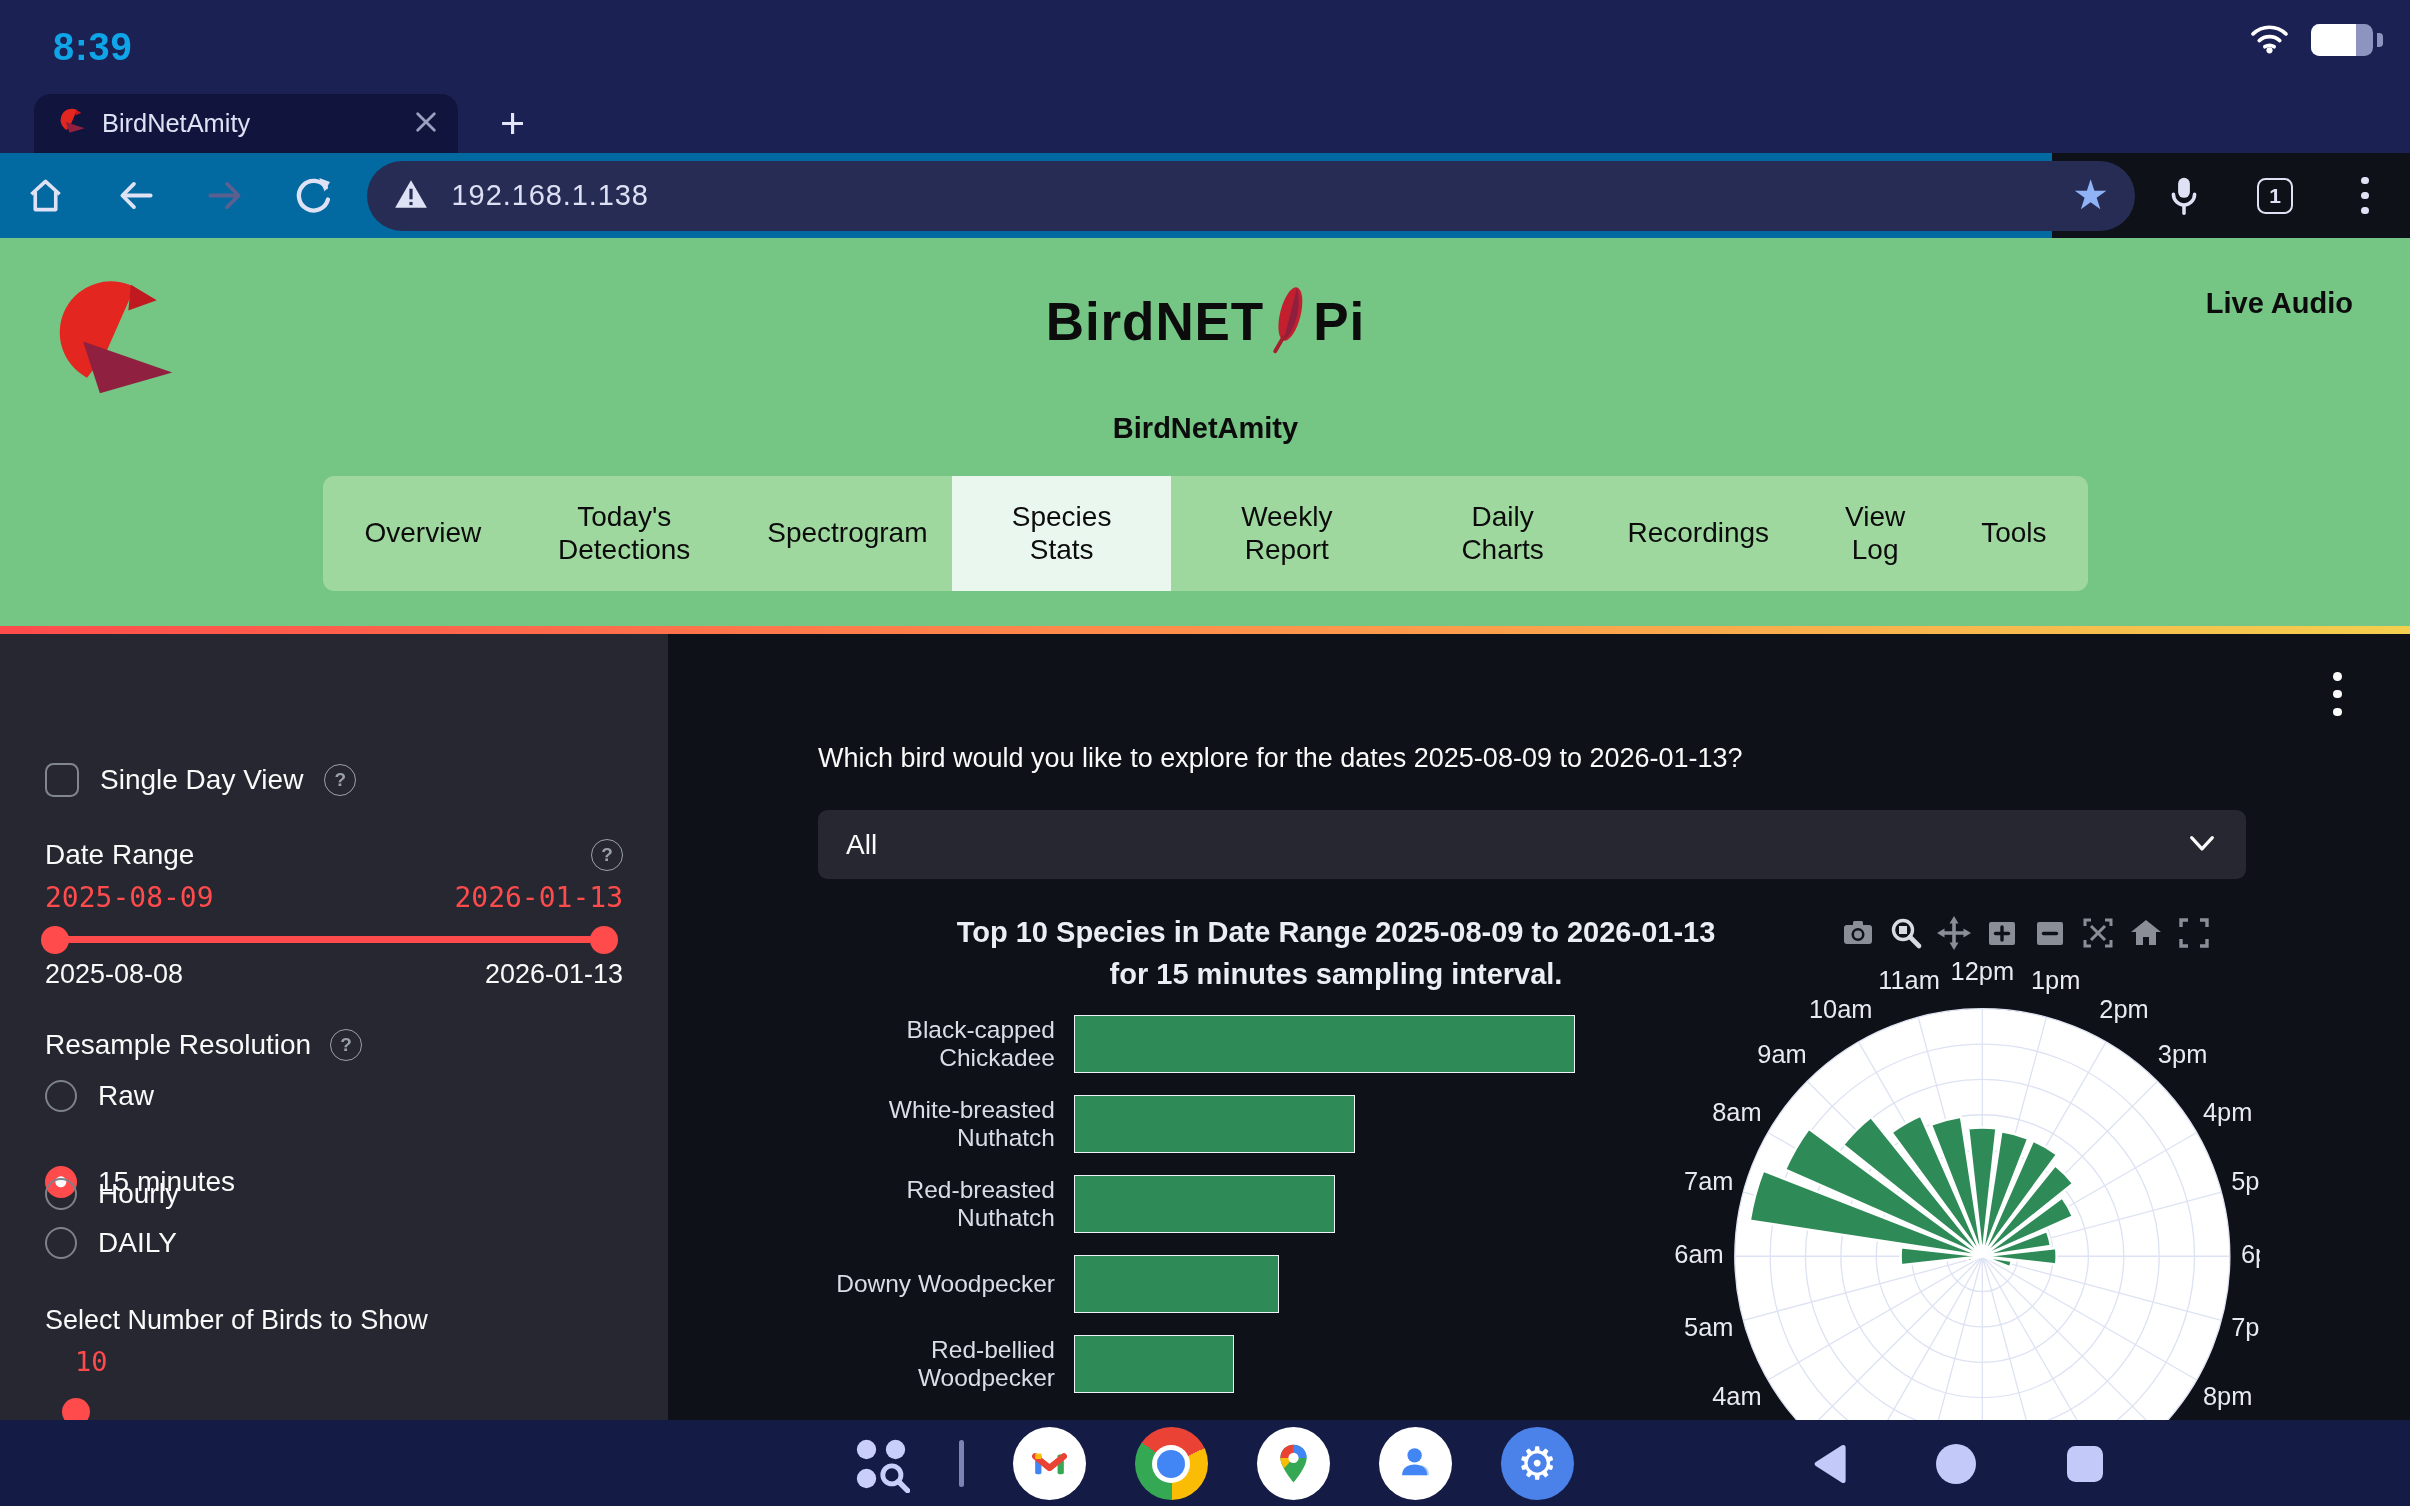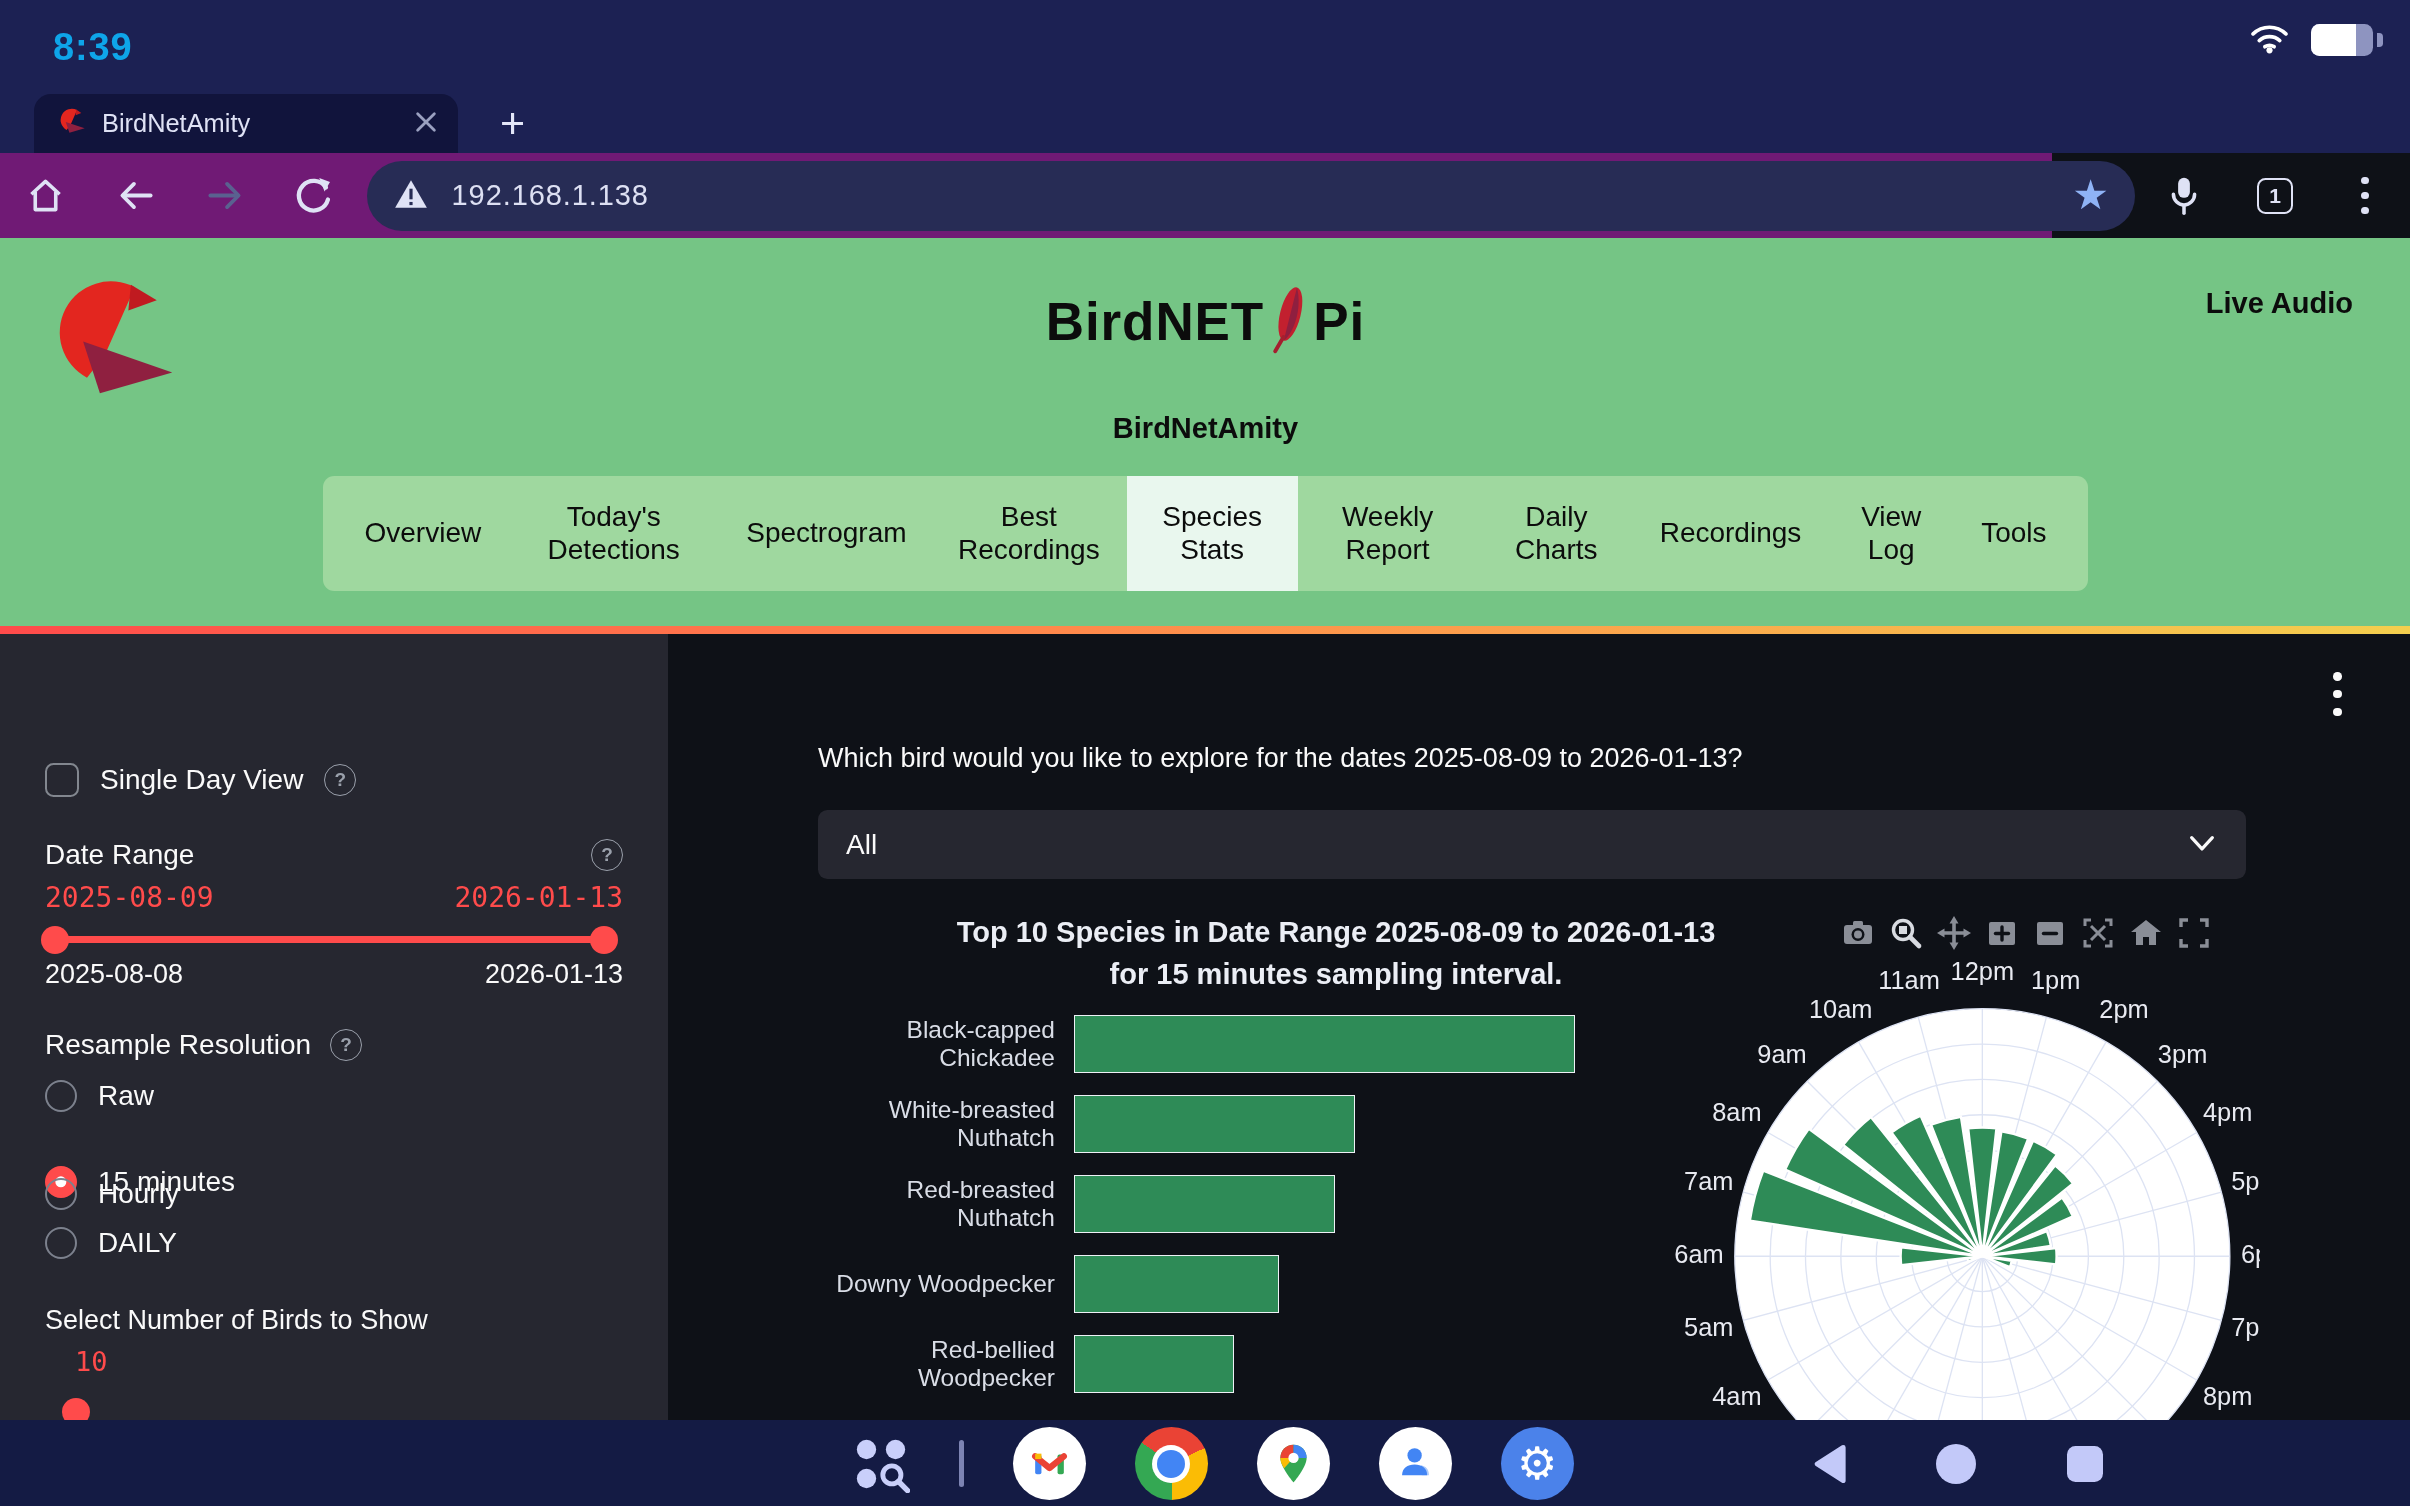--- a/index.html
+++ b/index.html
@@ -13,21 +13,21 @@
   .battery .fill{position:absolute;left:0;top:0;bottom:0;width:72%;background:#ffffff;}
   .battery-nub{width:5.6px;height:14px;background:#8e94c0;border-radius:0 3.8px 3.8px 0;margin-left:-17px;}
   
   .tab-strip{position:absolute;left:0;top:94px;width:2411px;height:59px;background:#1c2153;}
   .tab{position:absolute;left:34px;top:0;width:424px;height:59px;background:#11143c;
     border-radius:17px 17px 0 0;display:flex;align-items:center;padding:0 19px;box-sizing:border-box;}
   .tab-title{flex:1;margin-left:15px;font-size:25.4px;color:#dfe2f5;}
   .new-tab{position:absolute;left:486px;top:0;width:53px;height:59px;display:flex;align-items:center;justify-content:center;
     font-size:43px;font-weight:300;color:#e3e6f8;}
   
-  .toolbar{position:absolute;left:0;top:153px;width:2052px;height:85px;background:#701a75;}
+  .toolbar{position:absolute;left:0;top:153px;width:2052px;height:85px;background:#0369a1;}
   .tb-icon{position:absolute;top:0;height:85px;display:flex;align-items:center;justify-content:center;width:56px;}
   .url-pill{position:absolute;left:367px;top:7.5px;width:1768px;height:70px;border-radius:35px;background:#272c55;
     display:flex;align-items:center;padding:0 26px;box-sizing:border-box;}
   .url-text{margin-left:22.6px;font-size:29px;color:#dde0f3;letter-spacing:0.9px;flex:1;}
   .star{font-size:41px;color:#8fb3f5;line-height:1;}
   .tab-counter{width:32px;height:32px;border:2.8px solid #dfe2f5;border-radius:8.5px;color:#dfe2f5;
     font-size:21px;font-weight:bold;display:flex;align-items:center;justify-content:center;}
   .kebab{display:flex;flex-direction:column;gap:7.5px;}
   .kebab i{width:7.5px;height:7.5px;border-radius:50%;background:#dfe2f5;}
   
@@ -216,21 +216,20 @@
           </svg>
       </span>
       <span class="brand-txt">Pi</span>
     </div>
     <span class="live-audio">Live Audio</span>
     <div class="site-name">BirdNetAmity</div>
     <div class="nav-tabs" id="nav-tabs">
         <div class="nav-tab">Overview</div>
         <div class="nav-tab">Today's Detections</div>
         <div class="nav-tab">Spectrogram</div>
-        <div class="nav-tab">Best Recordings</div>
         <div class="nav-tab active">Species Stats</div>
         <div class="nav-tab">Weekly Report</div>
         <div class="nav-tab">Daily Charts</div>
         <div class="nav-tab">Recordings</div>
         <div class="nav-tab">View Log</div>
         <div class="nav-tab">Tools</div>
       </div>
   </div>
 
   <div class="decoration"></div>

